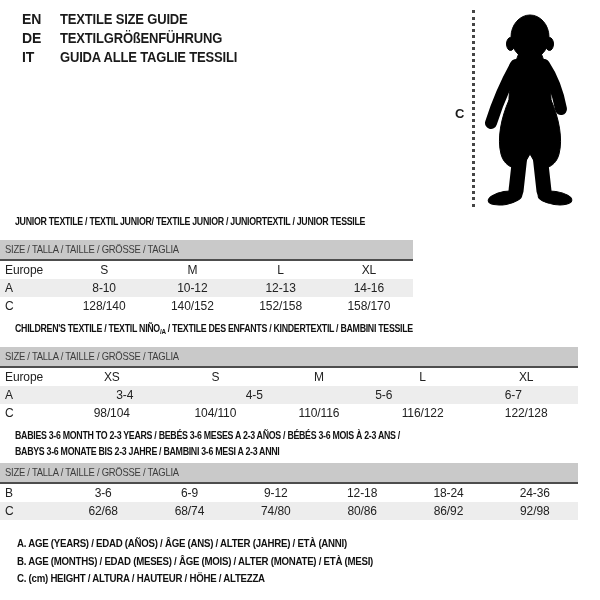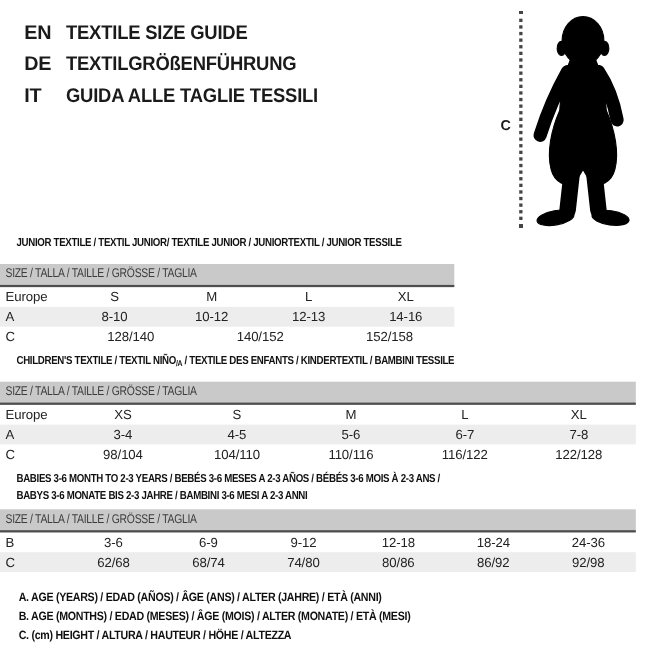--- a/index.html
+++ b/index.html
@@ -6,21 +6,21 @@
   body{
     width:600px;height:600px;background:#ffffff;
     font-family:"Liberation Sans", sans-serif;
     color:var(--text,#1a1a1a);
     overflow:hidden;
   }
   .page{position:relative;width:600px;height:600px;background:#fff;}
 
   
   .langs{position:absolute;left:22px;top:10px;}
-  .lang-row{display:flex;height:19px;line-height:19px;font-weight:bold;font-size:18px;letter-spacing:-0.2px;white-space:nowrap;margin-top:10px;}
+  .lang-row{display:flex;height:19px;line-height:19px;font-weight:bold;font-size:14px;letter-spacing:-0.2px;white-space:nowrap;}
   .lang-code{width:38px;flex:0 0 38px;}
   .lang-label{display:inline-block;transform:scaleX(0.93);transform-origin:0 50%;}
 
   
   .height-line{position:absolute;left:472px;top:10px;height:197px;width:0;border-left:3px dotted #454545;}
   .fig-label{position:absolute;left:455px;top:106px;font-weight:bold;font-size:13px;}
   .baby{position:absolute;left:478px;top:8px;width:118px;height:202px;}
   .baby *{fill:var(--silhouette,#000);stroke:var(--silhouette,#000);}
   .baby .ln{fill:none;}
 
@@ -108,20 +108,21 @@
         <div class="cell">8-10</div>
         <div class="cell">10-12</div>
         <div class="cell">12-13</div>
         <div class="cell">14-16</div>
       </div>
       <div class="t-row">
         <div class="label">C</div>
         <div class="cell">128/140</div>
         <div class="cell">140/152</div>
         <div class="cell">152/158</div>
+        <div class="cell">158/170</div>
       </div>
     </div>
 
   <div class="tbl-title t2">
     <span>CHILDREN'S TEXTILE / TEXTIL NIÑO</span><span class="subsc">/A</span><span> / TEXTILE DES ENFANTS / KINDERTEXTIL / BAMBINI TESSILE</span>
   </div>
   <div class="table t-children">
     <div class="size-header"><span>SIZE / TALLA / TAILLE / GRÖSSE / TAGLIA</span></div>
   <div class="t-row">
         <div class="label">Europe</div>
@@ -130,21 +131,20 @@
         <div class="cell">M</div>
         <div class="cell">L</div>
         <div class="cell">XL</div>
       </div>
       <div class="t-row shaded">
         <div class="label">A</div>
         <div class="cell">3-4</div>
         <div class="cell">4-5</div>
         <div class="cell">5-6</div>
         <div class="cell">6-7</div>
-        <div class="cell">7-8</div>
       </div>
       <div class="t-row">
         <div class="label">C</div>
         <div class="cell">98/104</div>
         <div class="cell">104/110</div>
         <div class="cell">110/116</div>
         <div class="cell">116/122</div>
         <div class="cell">122/128</div>
       </div>
     </div>

